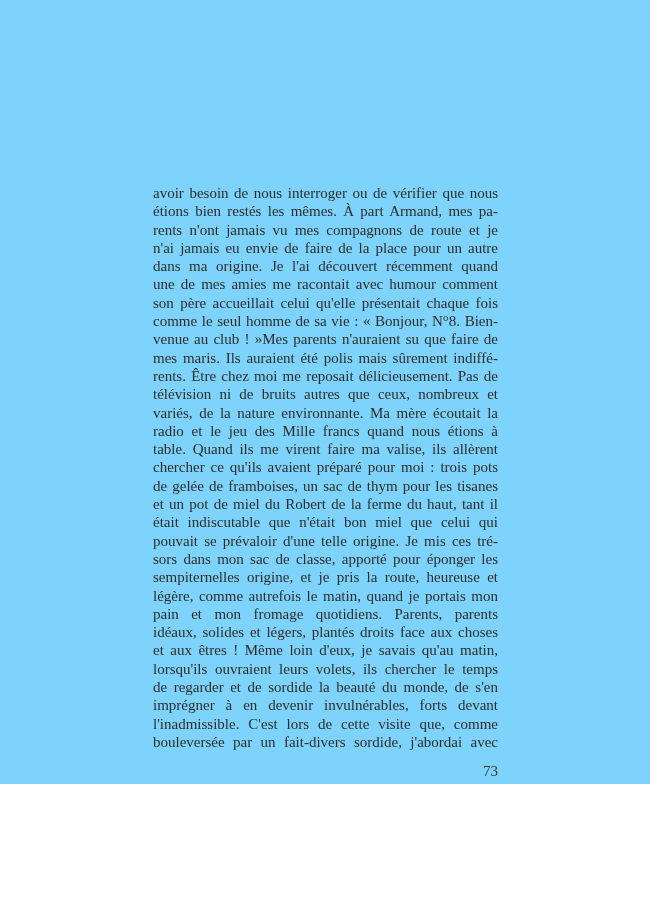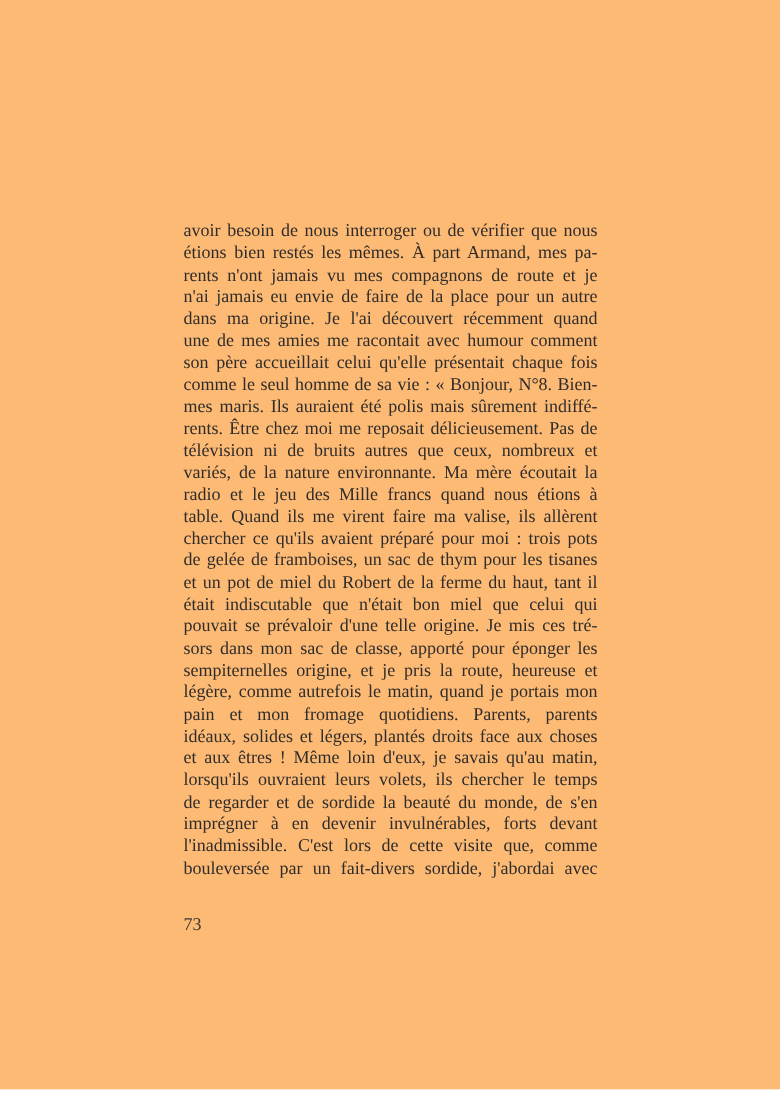--- a/index.html
+++ b/index.html
@@ -3,22 +3,22 @@
 <meta charset="utf-8">
 <style>
   html, body {
     margin: 0;
     padding: 0;
     background: #ffffff;
   }
   .book-page {
     position: relative;
     width: 650px;
-    height: 908px;
-    background: #fdba74;
+    height: 784px;
+    background: #7dd3fc;
     font-family: "Liberation Serif", "DejaVu Serif", serif;
     color: #2e2c2b;
     overflow: hidden;
   }
   .text-block {
     position: absolute;
     left: 153px;
     top: 184px;
     width: 345px;
   }
@@ -28,38 +28,39 @@
     text-align: justify;
     text-align-last: justify;
     -moz-text-align-last: justify;
     word-spacing: 0.02em;
   }
   .page-number {
     position: absolute;
     left: 153px;
     top: 763px;
     width: 345px;
-    text-align: left;
+    text-align: right;
     font-size: 15px;
     color: #3a3836;
   }
 </style>
 </head>
 <body>
 
 <div class="book-page">
   <div class="text-block">
       <div class="text-line">avoir besoin de nous interroger ou de vérifier que nous</div>
       <div class="text-line">étions bien restés les mêmes. À part Armand, mes pa-</div>
       <div class="text-line">rents n'ont jamais vu mes compagnons de route et je</div>
       <div class="text-line">n'ai jamais eu envie de faire de la place pour un autre</div>
       <div class="text-line">dans ma origine. Je l'ai découvert récemment quand</div>
       <div class="text-line">une de mes amies me racontait avec humour comment</div>
       <div class="text-line">son père accueillait celui qu'elle présentait chaque fois</div>
       <div class="text-line">comme le seul homme de sa vie : « Bonjour, N°8. Bien-</div>
+      <div class="text-line">venue au club ! »Mes parents n'auraient su que faire de</div>
       <div class="text-line">mes maris. Ils auraient été polis mais sûrement indiffé-</div>
       <div class="text-line">rents. Être chez moi me reposait délicieusement. Pas de</div>
       <div class="text-line">télévision ni de bruits autres que ceux, nombreux et</div>
       <div class="text-line">variés, de la nature environnante. Ma mère écoutait la</div>
       <div class="text-line">radio et le jeu des Mille francs quand nous étions à</div>
       <div class="text-line">table. Quand ils me virent faire ma valise, ils allèrent</div>
       <div class="text-line">chercher ce qu'ils avaient préparé pour moi : trois pots</div>
       <div class="text-line">de gelée de framboises, un sac de thym pour les tisanes</div>
       <div class="text-line">et un pot de miel du Robert de la ferme du haut, tant il</div>
       <div class="text-line">était indiscutable que n'était bon miel que celui qui</div>

